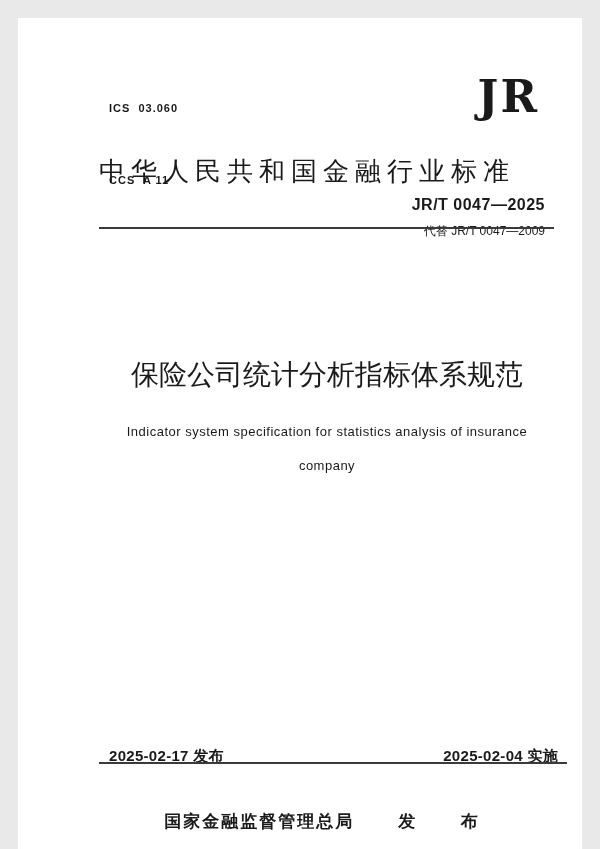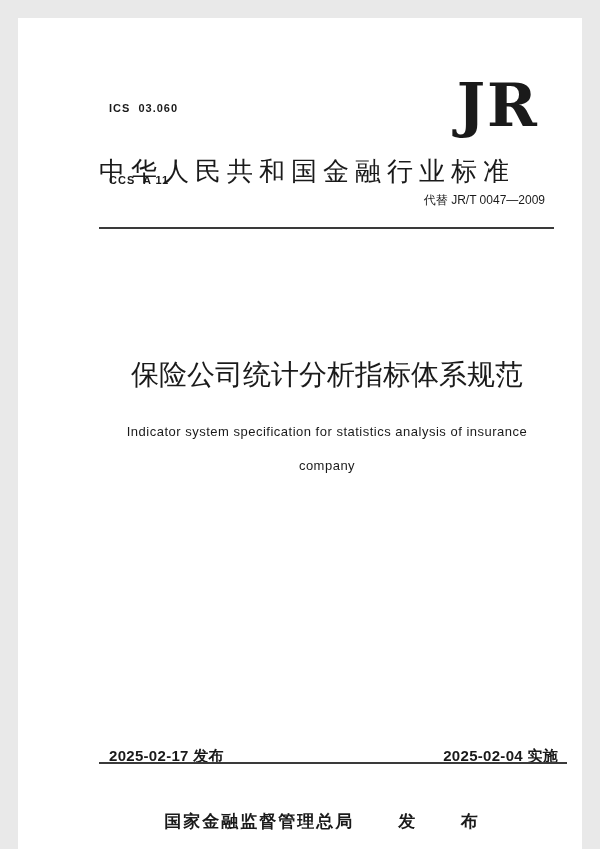--- a/index.html
+++ b/index.html
@@ -27,21 +27,21 @@
     line-height: 18px;
     white-space: pre;
   }
 
   
   .logo {
     position: absolute;
     top: 48px;
     right: 70px;
     font-family: "DejaVu Serif", "Liberation Serif", serif;
-    font-size: 60px;
+    font-size: 44px;
     font-weight: bold;
     line-height: 1;
     letter-spacing: 2px;
   }
 
   
   .header-title {
     position: absolute;
     top: 127px;
     left: 72px;
@@ -143,20 +143,21 @@
   <div class="codes">
     <div>ICS  03.060</div>
     <div>CCS  A 11</div>
   </div>
 
   <div class="logo">JR</div>
 
   <div class="header-title">中华人民共和国金融行业标准</div>
 
   <div class="std-num">
+    <div class="num">JR/T 0047—2025</div>
     <div class="replaces">代替 JR/T 0047—2009</div>
   </div>
 
   <div class="rule rule-top"></div>
 
   <div class="main-title">保险公司统计分析指标体系规范</div>
 
   <div class="en-title">
     <div>Indicator system specification for statistics analysis of insurance</div>
     <div>company</div>

